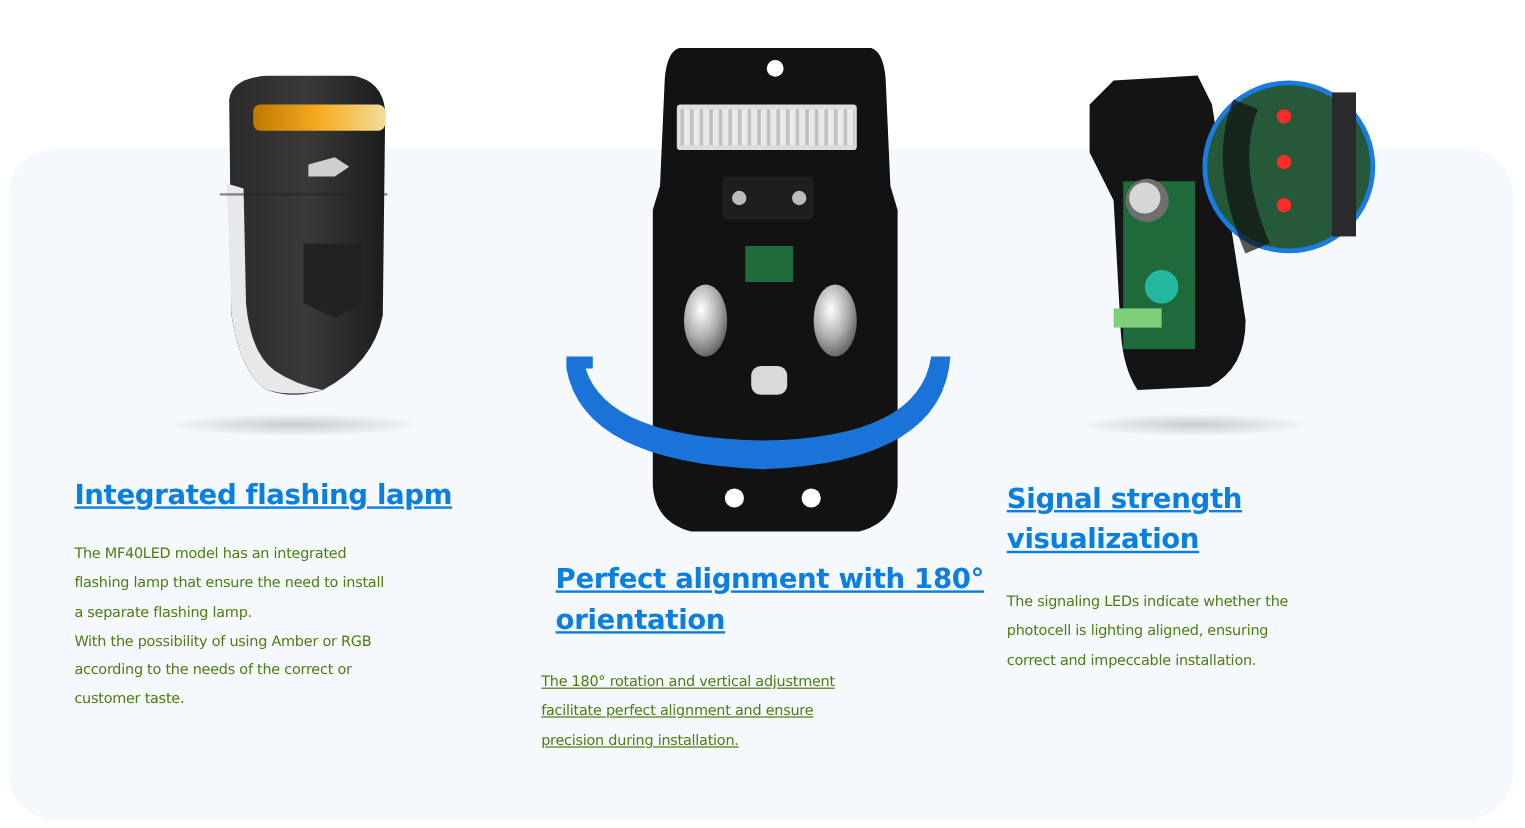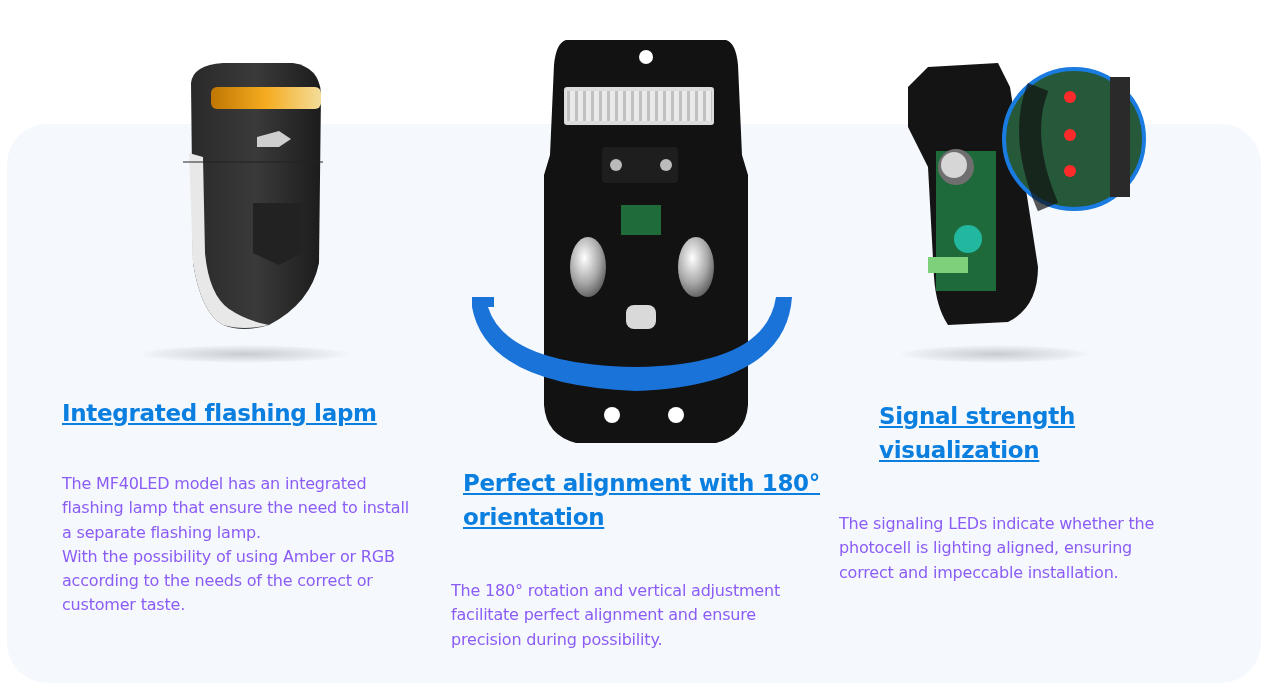--- a/index.html
+++ b/index.html
@@ -11,24 +11,23 @@
     background: #f5f9fe; border-radius: 40px;
   }
 
   .heading {
     position: absolute; color: #0a7fe0; font-weight: bold;
     font-family: "DejaVu Sans", sans-serif; font-size: 23px; line-height: 34px;
     letter-spacing: -0.3px;
     text-decoration: underline;
   }
   .body-text {
-    position: absolute; color: #8b5cf6;
-    font-family: "DejaVu Sans", sans-serif; font-size: 16px; line-height: 24.3px;
+    position: absolute; color: #4d7c0f;
+    font-family: "DejaVu Sans", sans-serif; font-size: 12px; line-height: 24.3px;
     letter-spacing: -0.2px;
-    margin-top: 23px;
   }
 
   
   .lamp { position: absolute; left: 183px; top: 63px; width: 140px; height: 268px; }
   .shadow {
     position: absolute; height: 18px; border-radius: 50%;
     background: radial-gradient(ellipse at center, rgba(0,0,0,0.18) 0%, rgba(0,0,0,0.05) 55%, rgba(0,0,0,0) 72%);
   }
 
   
@@ -99,43 +98,43 @@
   <ellipse cx="122" cy="232" rx="18" ry="30" fill="url(#lens)"></ellipse>
   <ellipse cx="230" cy="232" rx="18" ry="30" fill="url(#lens)"></ellipse>
   <rect x="160" y="270" width="30" height="24" rx="8" fill="#d9d9d9"></rect>
   <path d="M6 262 L28 262 L28 272 L22 272 Q40 330 170 332 Q300 330 310 262 L326 262 Q320 350 170 356 Q20 350 6 272 Z" fill="#1a73d9"></path>
 </svg>
 
 <div class="heading" style="left:451px; top:466px;margin-left:12px;">
   <div>Perfect alignment with 180°</div>
   <div>orientation</div>
 </div>
-<div class="body-text" style="left:451px; top:556px; width:380px;">
+<div class="body-text" style="left:451px; top:556px; width:380px;text-decoration:underline;">
   <div>The 180° rotation and vertical adjustment</div>
   <div>facilitate perfect alignment and ensure</div>
-  <div>precision during possibility.</div>
+  <div>precision during installation.</div>
 </div>
 
 <div class="shadow" style="left:900px; top:345px; width:190px;"></div>
 <svg class="detail" viewBox="0 0 262 270">
   <path d="M10 30 L30 10 L100 6 L112 30 L140 210 Q140 250 110 265 L50 268 Q38 250 36 220 L30 110 L10 70 Z" fill="#141414"></path>
   <rect x="38" y="94" width="60" height="140" fill="#1f6a3a"></rect>
   <circle cx="58" cy="110" r="18" fill="#6f6f6f"></circle>
   <circle cx="56" cy="108" r="13" fill="#d6d6d6"></circle>
   <circle cx="70" cy="182" r="14" fill="#22b8a0"></circle>
   <rect x="30" y="200" width="40" height="16" fill="#7fd07a"></rect>
   <circle cx="176" cy="82" r="70" fill="#26583a" stroke="#1a7be0" stroke-width="4"></circle>
   <path d="M140 30 Q120 80 150 150" stroke="#111" stroke-width="22" fill="none" opacity="0.7"></path>
   <rect x="212" y="20" width="20" height="120" fill="#2a2a2a"></rect>
   <circle cx="172" cy="40" r="6" fill="#ff2a2a"></circle>
   <circle cx="172" cy="78" r="6" fill="#ff2a2a"></circle>
   <circle cx="172" cy="114" r="6" fill="#ff2a2a"></circle>
 </svg>
 
-<div class="heading" style="left:839px; top:399px;margin-left:40px;">
+<div class="heading" style="left:839px; top:399px;">
   <div>Signal strength</div>
   <div>visualization</div>
 </div>
 <div class="body-text" style="left:839px; top:489px; width:380px;">
   <div>The signaling LEDs indicate whether the</div>
   <div>photocell is lighting aligned, ensuring</div>
   <div>correct and impeccable installation.</div>
 </div>
 
 </body></html>

